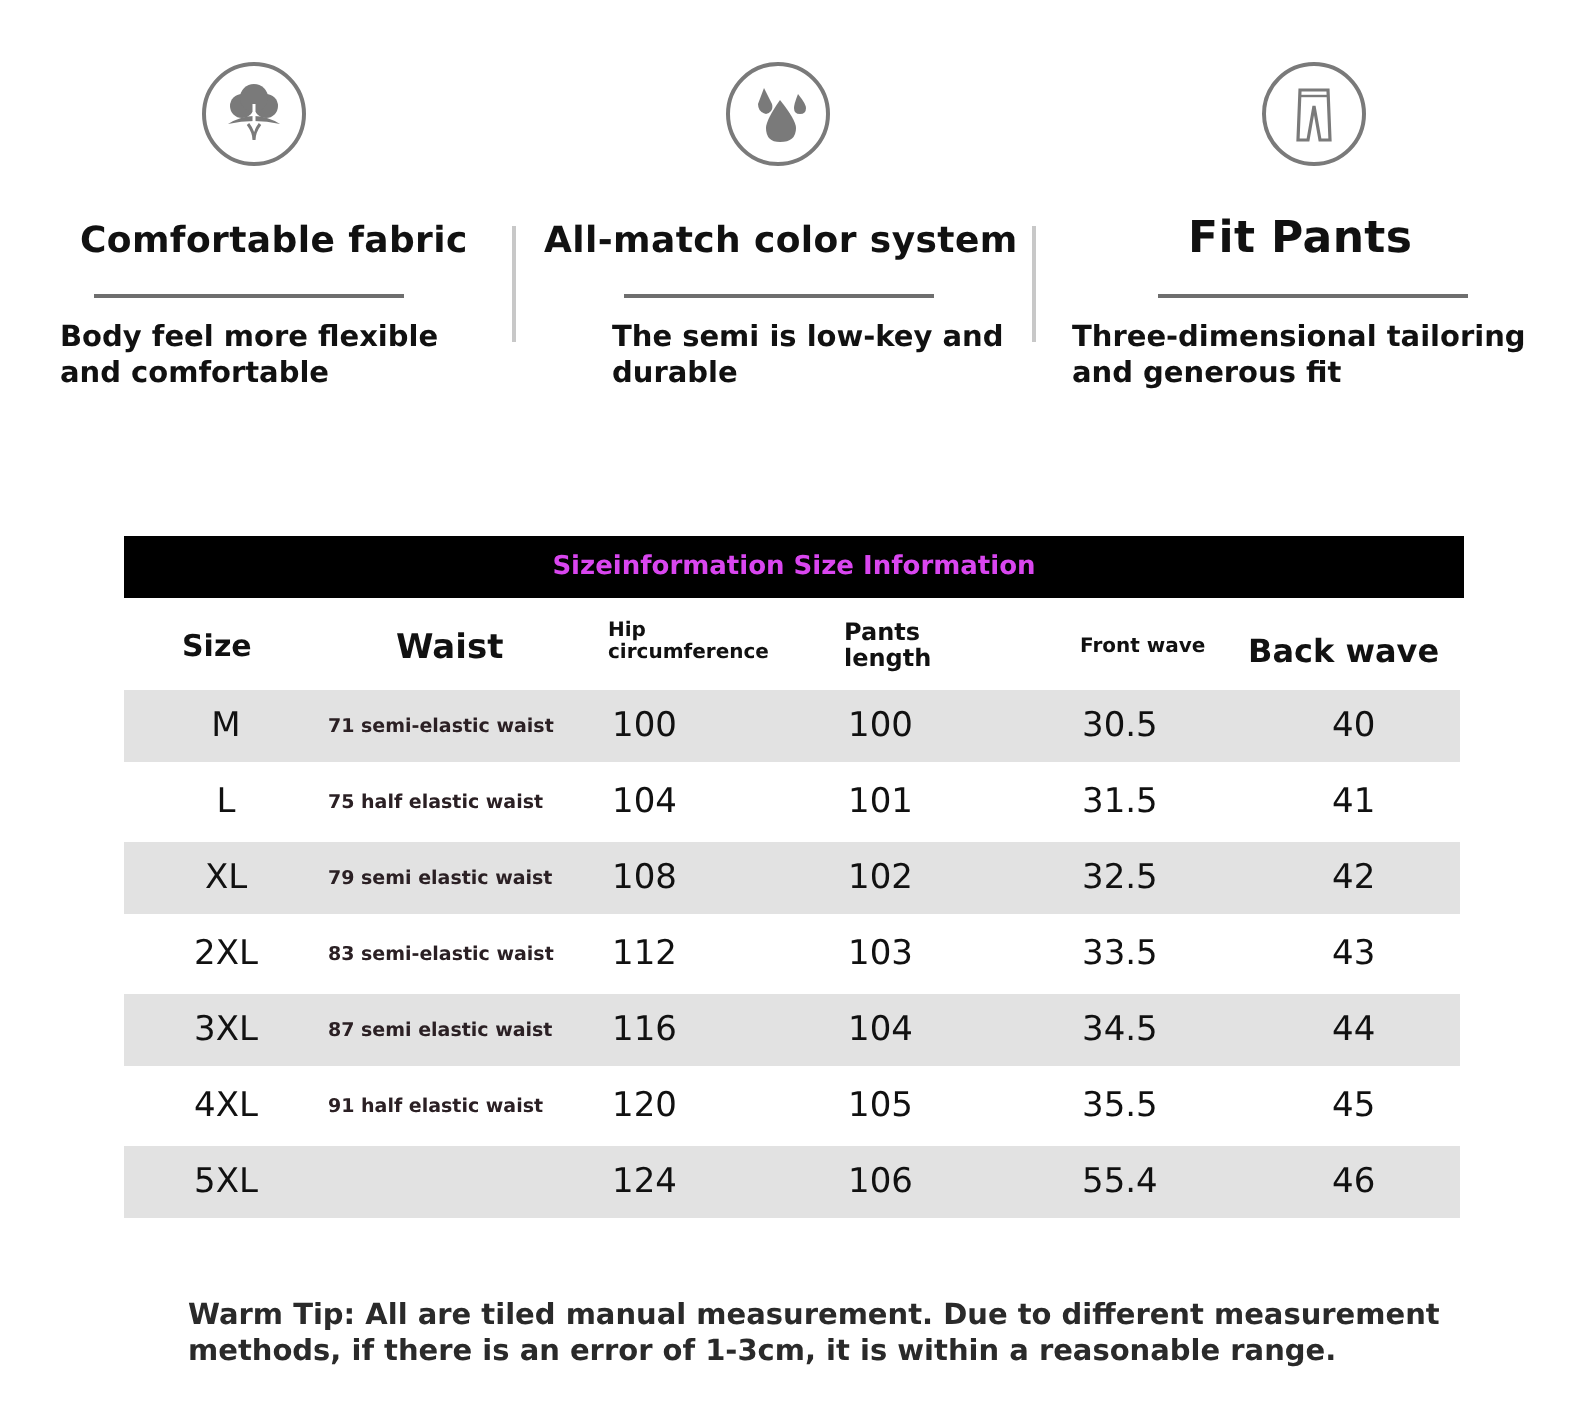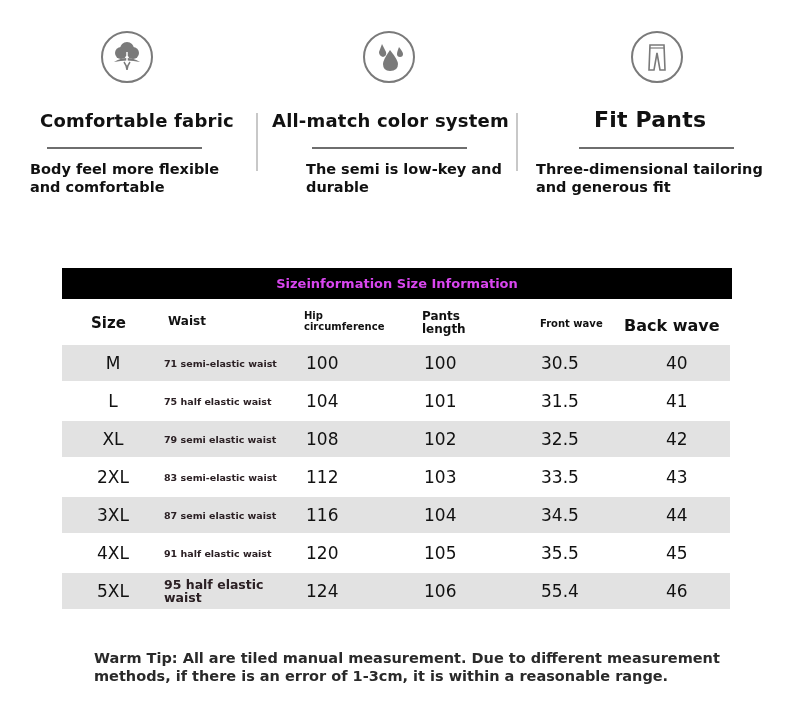--- a/index.html
+++ b/index.html
@@ -68,21 +68,21 @@
   </div>
   <div class="feat-title" style="left:594px;top:107px;font-size:22px;">Fit Pants</div>
   <div class="feat-rule" style="left:579px;top:147px;width:155px;"></div>
   <div class="feat-desc" style="left:536px;top:160px;width:240px;">Three-dimensional tailoring and generous fit</div>
 </div>
 
 <div class="table-header">Sizeinformation Size Information</div>
 
 <div>
   <div class="col-head" style="left:91px;top:314px;font-size:15px;">Size</div>
-  <div class="col-head" style="left:168px;top:314px;font-size:12px;">Waist</div>
+  <div class="col-head" style="left:198px;top:314px;font-size:17px;">Waist</div>
   <div class="col-head" style="left:304px;top:310px;width:90px;font-size:10px;line-height:11px;">Hip circumference</div>
   <div class="col-head" style="left:422px;top:310px;width:50px;font-size:12px;line-height:13px;">Pants length</div>
   <div class="col-head" style="left:540px;top:318px;font-size:10px;">Front wave</div>
   <div class="col-head" style="left:624px;top:316px;font-size:16px;">Back wave</div>
 </div>
 
 <div class="row shade" style="top:345px;">
   <div class="cell c-size">M</div>
   <div class="cell c-waist">71 semi-elastic waist</div>
   <div class="cell c-hip">100</div>
@@ -125,20 +125,19 @@
 <div class="row" style="top:535px;">
   <div class="cell c-size">4XL</div>
   <div class="cell c-waist">91 half elastic waist</div>
   <div class="cell c-hip">120</div>
   <div class="cell c-len">105</div>
   <div class="cell c-front">35.5</div>
   <div class="cell c-back">45</div>
 </div>
 <div class="row shade" style="top:573px;">
   <div class="cell c-size">5XL</div>
-  <div class="cell c-waist big">95 half elastic waist</div>
   <div class="cell c-hip">124</div>
   <div class="cell c-len">106</div>
   <div class="cell c-front">55.4</div>
   <div class="cell c-back">46</div>
 </div>
 
 <div class="tip">Warm Tip: All are tiled manual measurement. Due to different measurement methods, if there is an error of 1-3cm, it is within a reasonable range.</div>
 
 </body></html>

